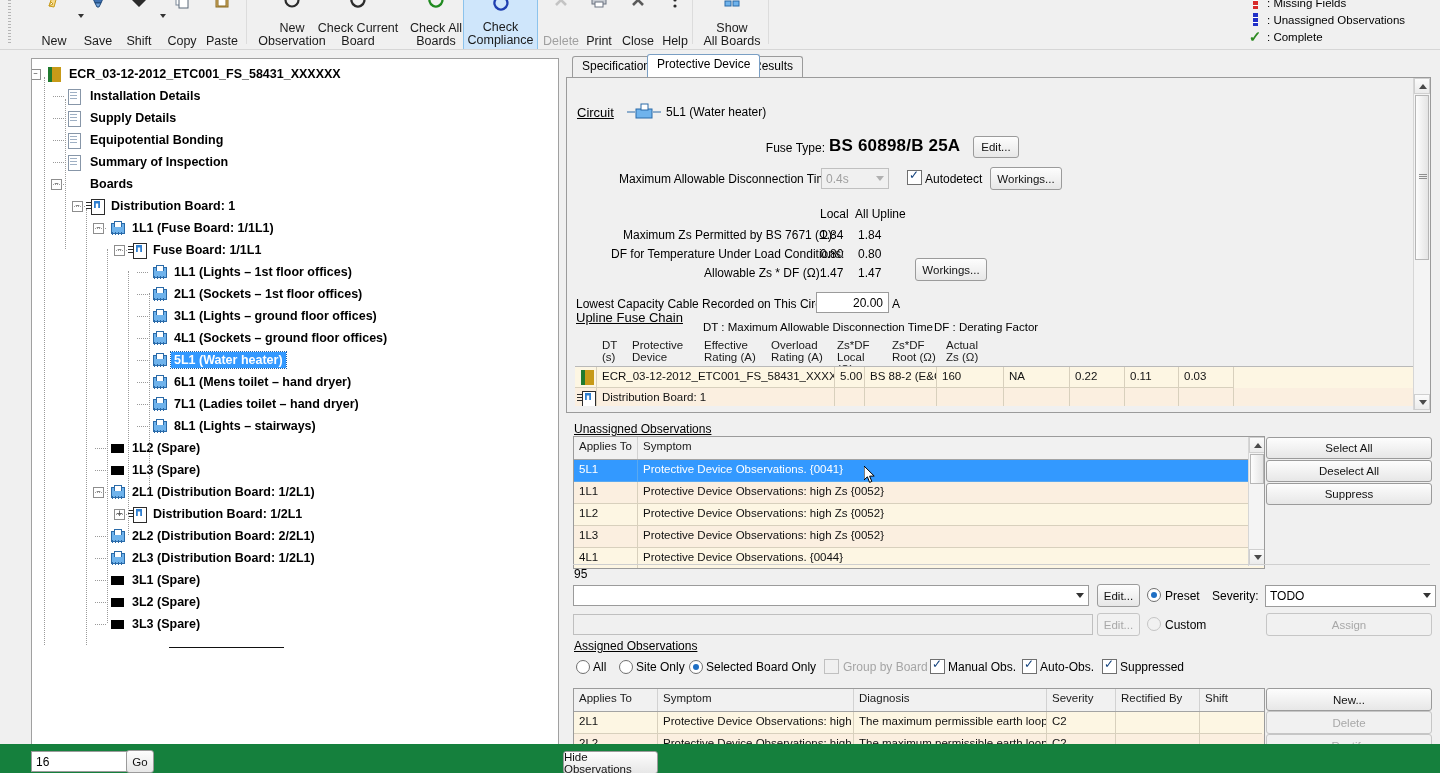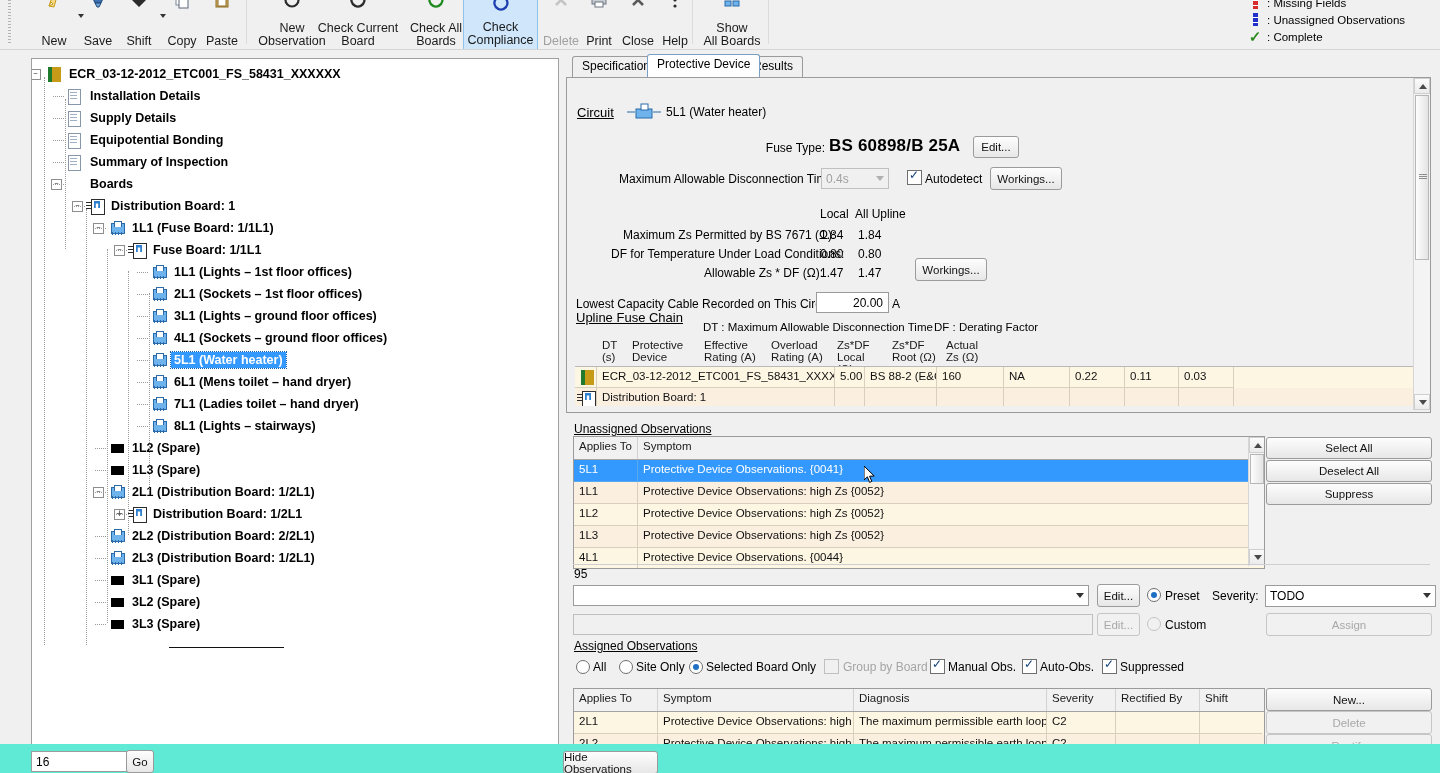--- a/index.html
+++ b/index.html
@@ -134,21 +134,21 @@
   .sv-up:after{top:5px;border-bottom:5px solid #4a4a4a;}
   .sv-dn:after{top:5px;border-top:5px solid #4a4a4a;}
   .sv-thumb{position:absolute;left:1px;width:14px;background:linear-gradient(to right,#fdfdfd,#e4e4e4);
        border:1px solid #b6b6b6;box-sizing:border-box;}
   .sv-grip{position:absolute;left:3px;width:8px;height:5px;
        background:repeating-linear-gradient(to bottom,#8e8e8e 0 1px,transparent 1px 2px);}
 
   .grp-title{position:absolute;font-size:12px;text-decoration:underline;color:#000;}
   .hr-thin{position:absolute;height:0;border-top:1px solid #cfcfcf;}
 
-  .bottombar{position:absolute;left:0;top:744px;width:1440px;height:29px;background:#5eead4;}
+  .bottombar{position:absolute;left:0;top:744px;width:1440px;height:29px;background:#15803d;}
   .cursor{position:absolute;width:12px;height:19px;pointer-events:none;}
 </style>
 </head>
 <body>
 
 <div class="app">
 
   <div class="toolbar">
     <div class="tb-gripcol"></div>
     <div class="tb-sep" style="left:246px"></div>

